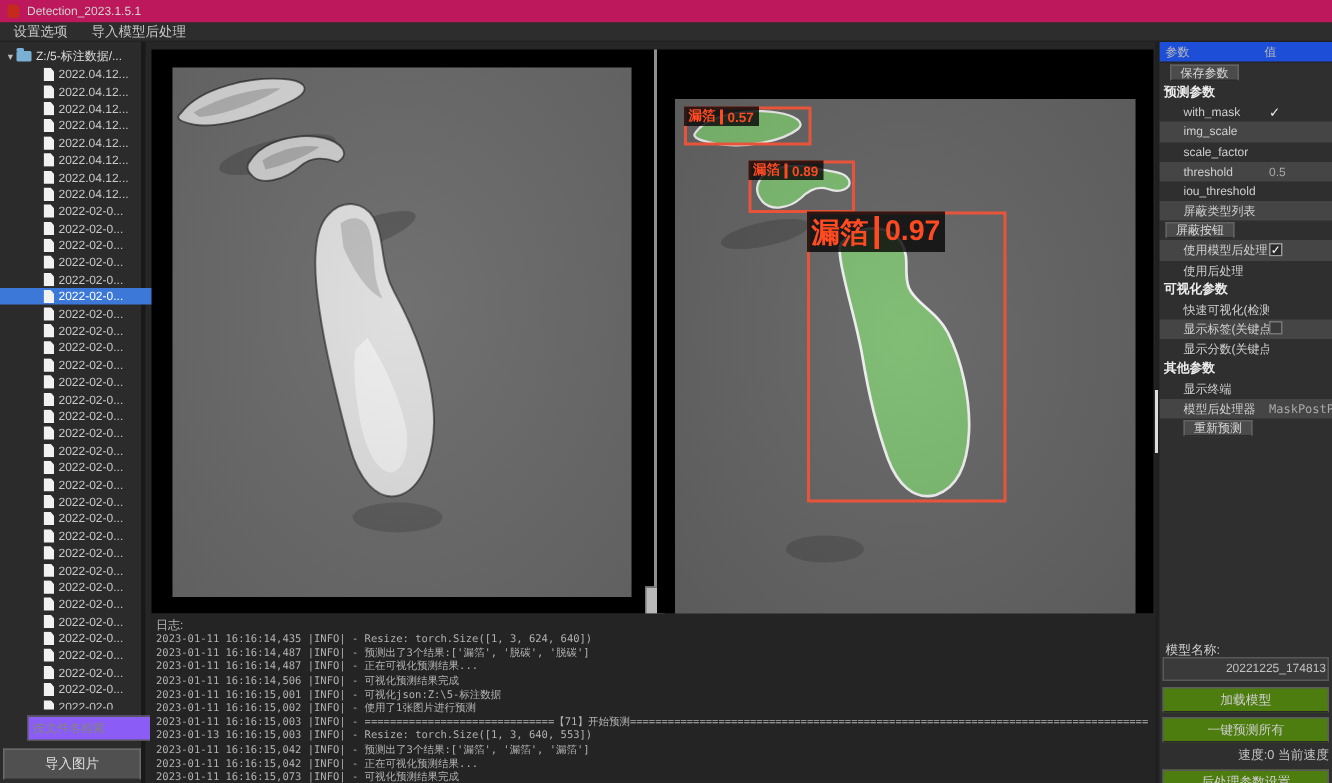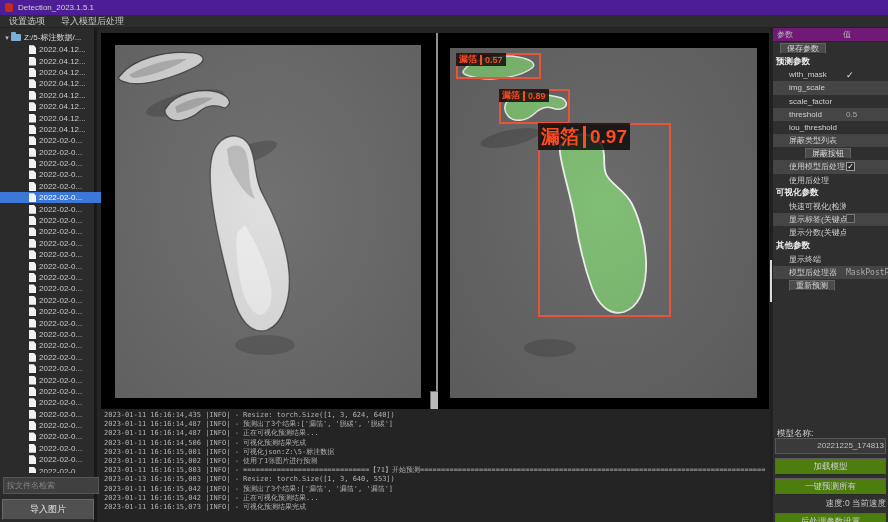--- a/index.html
+++ b/index.html
@@ -1,19 +1,19 @@
 <!DOCTYPE html>
 <html><head>
 <meta charset="utf-8">
 <style>
   html,body{margin:0;padding:0;background:#262626;}
   #app{position:relative;width:888px;height:522px;overflow:hidden;background:#262626;
        font-family:"Liberation Sans",sans-serif;-webkit-font-smoothing:none;}
   
-  #titlebar{position:absolute;left:0;top:0;width:888px;height:15px;background:#4c1d95;
+  #titlebar{position:absolute;left:0;top:0;width:888px;height:15px;background:#be185d;
             display:flex;align-items:center;gap:5px;padding-left:5px;box-sizing:border-box;}
   .app-icon{width:8px;height:9px;background:#c62a1c;border-radius:2px 3px 2px 2px;}
   .title-text{font-size:8px;color:#d2d2d2;}
   #menubar{position:absolute;left:0;top:15px;width:888px;height:13px;background:#2d2d2d;
            display:flex;align-items:center;gap:16px;padding-left:9px;box-sizing:border-box;
            border-bottom:1px solid #222;}
   .menu-item{font-size:9px;color:#c8c8c8;}
   
   #sidebar{position:absolute;left:0;top:28px;width:97px;height:494px;background:#2b2b2b;
            border-right:3px solid #191919;box-sizing:border-box;}
@@ -22,33 +22,33 @@
   .tw{width:8px;font-size:7px;color:#bbb;text-align:center;margin-left:3px;}
   .folder-ic{width:10px;height:7px;background:#7ab0d4;border-radius:1px;position:relative;margin-right:3px;}
   .folder-ic::before{content:"";position:absolute;left:0;top:-2px;width:5px;height:2px;background:#7ab0d4;border-radius:1px 1px 0 0;}
   .tree-root-label{font-size:8px;color:#ddd;white-space:nowrap;}
   .tree-item{display:flex;align-items:center;height:11.4px;}
   .tree-item.selected{background:#3c78d8;}
   .file-ic{width:7px;height:9px;background:#f1f1f1;margin:0 3px 0 29px;flex:none;
            clip-path:polygon(0 0,68% 0,100% 28%,100% 100%,0 100%);}
   .flabel{font-size:8px;color:#c9c9c9;white-space:nowrap;}
   .tree-item.selected .flabel{color:#fff;}
-  #search-input{position:absolute;left:3px;top:449px;width:88px;height:15px;background:#404040;
+  #search-input{position:absolute;left:18px;top:449px;width:88px;height:15px;background:#8b5cf6;
                 border:1px solid #555;color:#ddd;font-size:8px;padding:0 3px;font-family:inherit;}
   #search-input::placeholder{color:#848484;}
   #import-btn{position:absolute;left:2px;top:471px;width:92px;height:21px;background:#505050;
               border:1px solid #6a6a6a;border-bottom-color:#2e2e2e;color:#e0e0e0;font-size:9px;
               font-family:inherit;}
   
   .viewer{position:absolute;top:33px;height:376px;background:#000;}
   #viewer-left{left:101px;width:335px;}
   #viewer-right{left:438px;width:331px;}
   .img{position:absolute;overflow:hidden;}
   #img-left{left:14px;top:12px;width:306px;height:353px;background:#6b6b6b;}
-  #img-right{left:12px;top:15px;width:307px;height:350px;background:#656565;}
+  #img-right{left:12px;top:33px;width:307px;height:350px;background:#656565;}
   .img::after{content:"";position:absolute;inset:0;
      background:radial-gradient(ellipse at 50% 45%, rgba(255,255,255,.04), rgba(0,0,0,.10));}
   .img svg{position:absolute;left:0;top:0;}
   #divider{position:absolute;left:436px;top:33px;width:2px;height:376px;background:#8f8f8f;}
   #split-handle{position:absolute;left:430px;top:391px;width:13px;height:19px;background:#b9b9b9;border:1px solid #777;box-sizing:border-box;}
   
   .det-box{position:absolute;border:2px solid #e8543a;box-sizing:border-box;z-index:3;}
   .det-label{position:absolute;background:rgba(8,8,8,.82);color:#ff4a22;font-weight:bold;
              display:flex;align-items:center;padding:0 3px;z-index:4;white-space:nowrap;}
   .det-label .score{margin-left:3px;padding-left:3px;border-left:2px solid currentColor;}
@@ -62,21 +62,21 @@
   
   #log{position:absolute;left:100px;top:409px;width:670px;height:113px;background:#242424;
        box-sizing:border-box;padding:2px 4px;overflow:hidden;}
   #log-title{font-size:8px;color:#b5b5b5;height:11px;}
   .log-line{font-family:"DejaVu Sans Mono",monospace;font-size:7px;line-height:9.2px;
             color:#b2b2b2;white-space:pre;overflow:hidden;}
   
   #rp-scroll{position:absolute;left:770px;top:28px;width:3px;height:494px;background:#202020;}
   #rp-thumb{position:absolute;left:0;top:232px;width:2px;height:42px;background:#dcdcdc;}
   #rightpanel{position:absolute;left:773px;top:28px;width:115px;height:494px;background:#2f2f2f;overflow:hidden;}
-  #param-header{display:flex;height:13px;background:#701a75;border-bottom:1px solid #262626;align-items:center;}
+  #param-header{display:flex;height:13px;background:#1d4ed8;border-bottom:1px solid #262626;align-items:center;}
   #param-header .c1{width:66px;padding-left:4px;font-size:8px;color:#b8b8b8;}
   #param-header .c2{font-size:8px;color:#b8b8b8;}
   .btnrow{height:13px;display:flex;align-items:center;}
   .pbtn{background:#4b4b4b;border:1px solid #626262;border-bottom-color:#2a2a2a;color:#d8d8d8;
         font-size:8px;height:11px;line-height:10px;text-align:left;box-sizing:border-box;padding:0 6px;}
   #save-btn{margin-left:7px;min-width:42px;}
   .psec{font-size:8.5px;font-weight:bold;color:#ececec;padding-left:3px;height:13.2px;
         display:flex;align-items:center;white-space:nowrap;}
   .prow{display:flex;height:13.2px;align-items:center;}
   .prow.alt{background:#454545;}
@@ -322,20 +322,21 @@
       </div>
       <div class="det-box" id="box-3"></div>
       <div class="det-label" id="label-3">
         <span>漏箔</span>
           <span class="score">0.97</span>
       </div>
     </div>
   </div>
 
   <div id="log">
+    <div id="log-title">日志:</div>
     <div id="log-lines">
         <div class="log-line">2023-01-11 16:16:14,435 |INFO| - Resize: torch.Size([1, 3, 624, 640])</div>
         <div class="log-line">2023-01-11 16:16:14,487 |INFO| - 预测出了3个结果:['漏箔', '脱碳', '脱碳']</div>
         <div class="log-line">2023-01-11 16:16:14,487 |INFO| - 正在可视化预测结果...</div>
         <div class="log-line">2023-01-11 16:16:14,506 |INFO| - 可视化预测结果完成</div>
         <div class="log-line">2023-01-11 16:16:15,001 |INFO| - 可视化json:Z:\5-标注数据</div>
         <div class="log-line">2023-01-11 16:16:15,002 |INFO| - 使用了1张图片进行预测</div>
         <div class="log-line">2023-01-11 16:16:15,003 |INFO| - ==============================【71】开始预测==================================================================================</div>
         <div class="log-line">2023-01-13 16:16:15,003 |INFO| - Resize: torch.Size([1, 3, 640, 553])</div>
         <div class="log-line">2023-01-11 16:16:15,042 |INFO| - 预测出了3个结果:['漏箔', '漏箔', '漏箔']</div>
@@ -375,21 +376,21 @@
         </div>
         <div class="prow">
           <span class="lbl">iou_threshold</span>
           <span class="val"></span>
         </div>
         <div class="prow alt">
           <span class="lbl">屏蔽类型列表</span>
           <span class="val"></span>
         </div>
         <div class="btnrow">
-          <button class="pbtn" style="margin-left: 32px;">屏蔽按钮</button>
+          <button class="pbtn" style="margin-left: 4px;">屏蔽按钮</button>
         </div>
         <div class="prow alt">
           <span class="lbl">使用模型后处理</span>
           <span class="val"><span class="cb">✓</span></span>
         </div>
         <div class="prow">
           <span class="lbl">使用后处理</span>
           <span class="val"></span>
         </div>
         <div class="psec">可视化参数</div>

